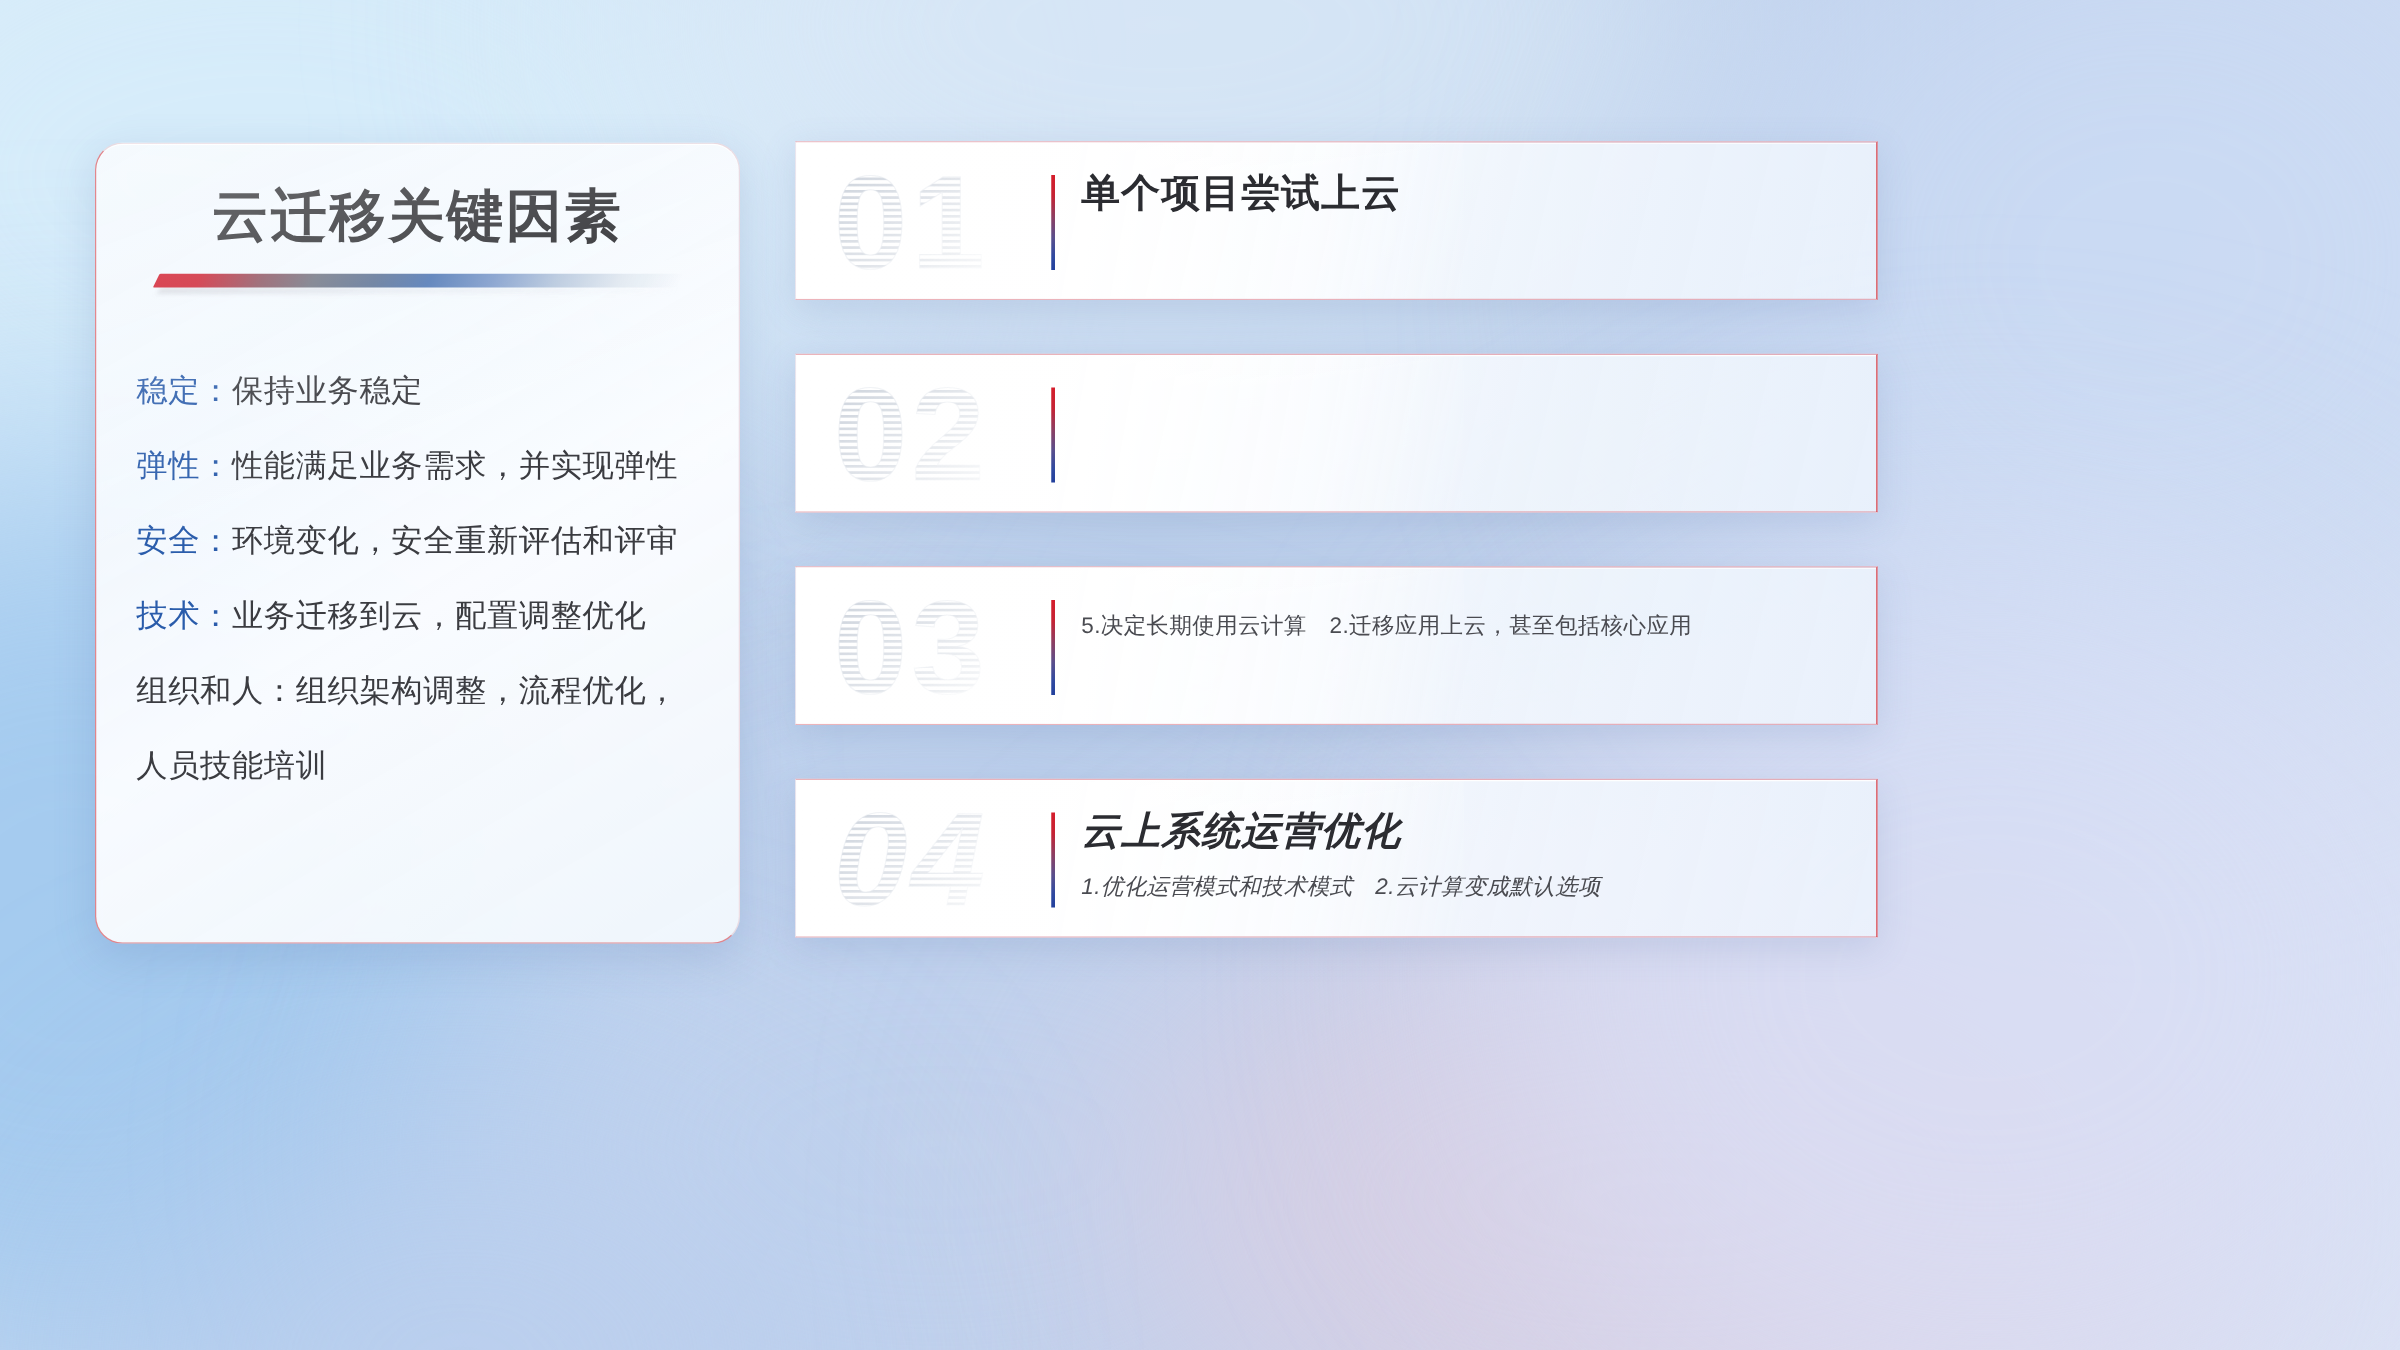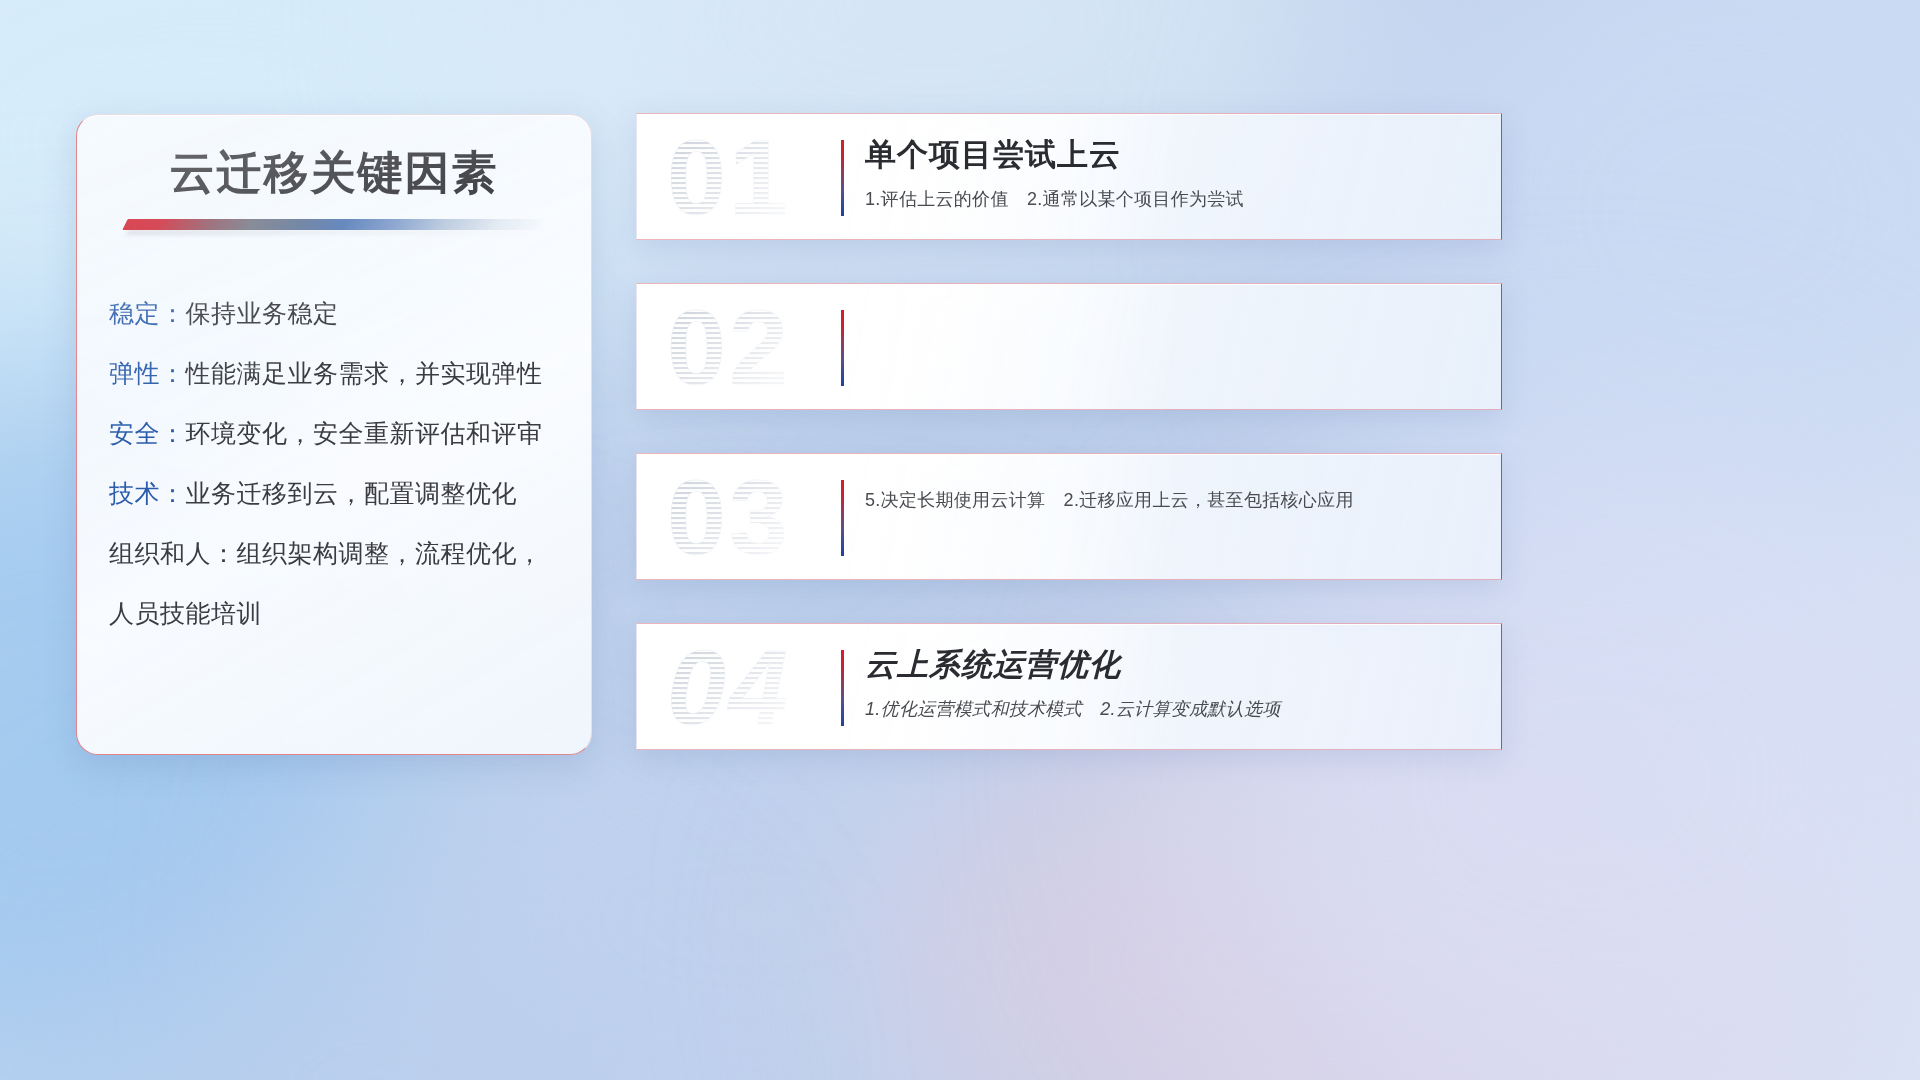--- a/index.html
+++ b/index.html
@@ -236,21 +236,20 @@
             </defs>
             <g mask="url(#mask-01)">
               <text x="2" y="92" font-family="&quot;Liberation Sans&quot;,&quot;DejaVu Sans&quot;,sans-serif" font-size="106" font-weight="bold" letter-spacing="3" fill="url(#stripes-01)">01</text>
               <text x="2" y="92" font-family="&quot;Liberation Sans&quot;,&quot;DejaVu Sans&quot;,sans-serif" font-size="106" font-weight="bold" letter-spacing="3" fill="none" stroke="#b9c3d2" stroke-width="0.9" opacity="0.5">01</text>
             </g>
           </svg>
         </div>
         <div class="card-divider"></div>
         <div class="card-body">
           <div class="card-title">单个项目尝试上云</div>
-          <div class="card-sub">1.评估上云的价值　2.通常以某个项目作为尝试</div>
         </div>
       </article>
       <article class="card">
         <div class="card-num">
           <svg viewBox="0 0 190 112" preserveAspectRatio="xMinYMid meet">
             <defs>
               <pattern id="stripes-02" width="190" height="5" patternUnits="userSpaceOnUse">
                 <rect x="0" y="0" width="190" height="2.1" fill="#9aa6b8"></rect>
               </pattern>
               <linearGradient id="fade-02" x1="0" y1="0" x2="1" y2="0.55">

